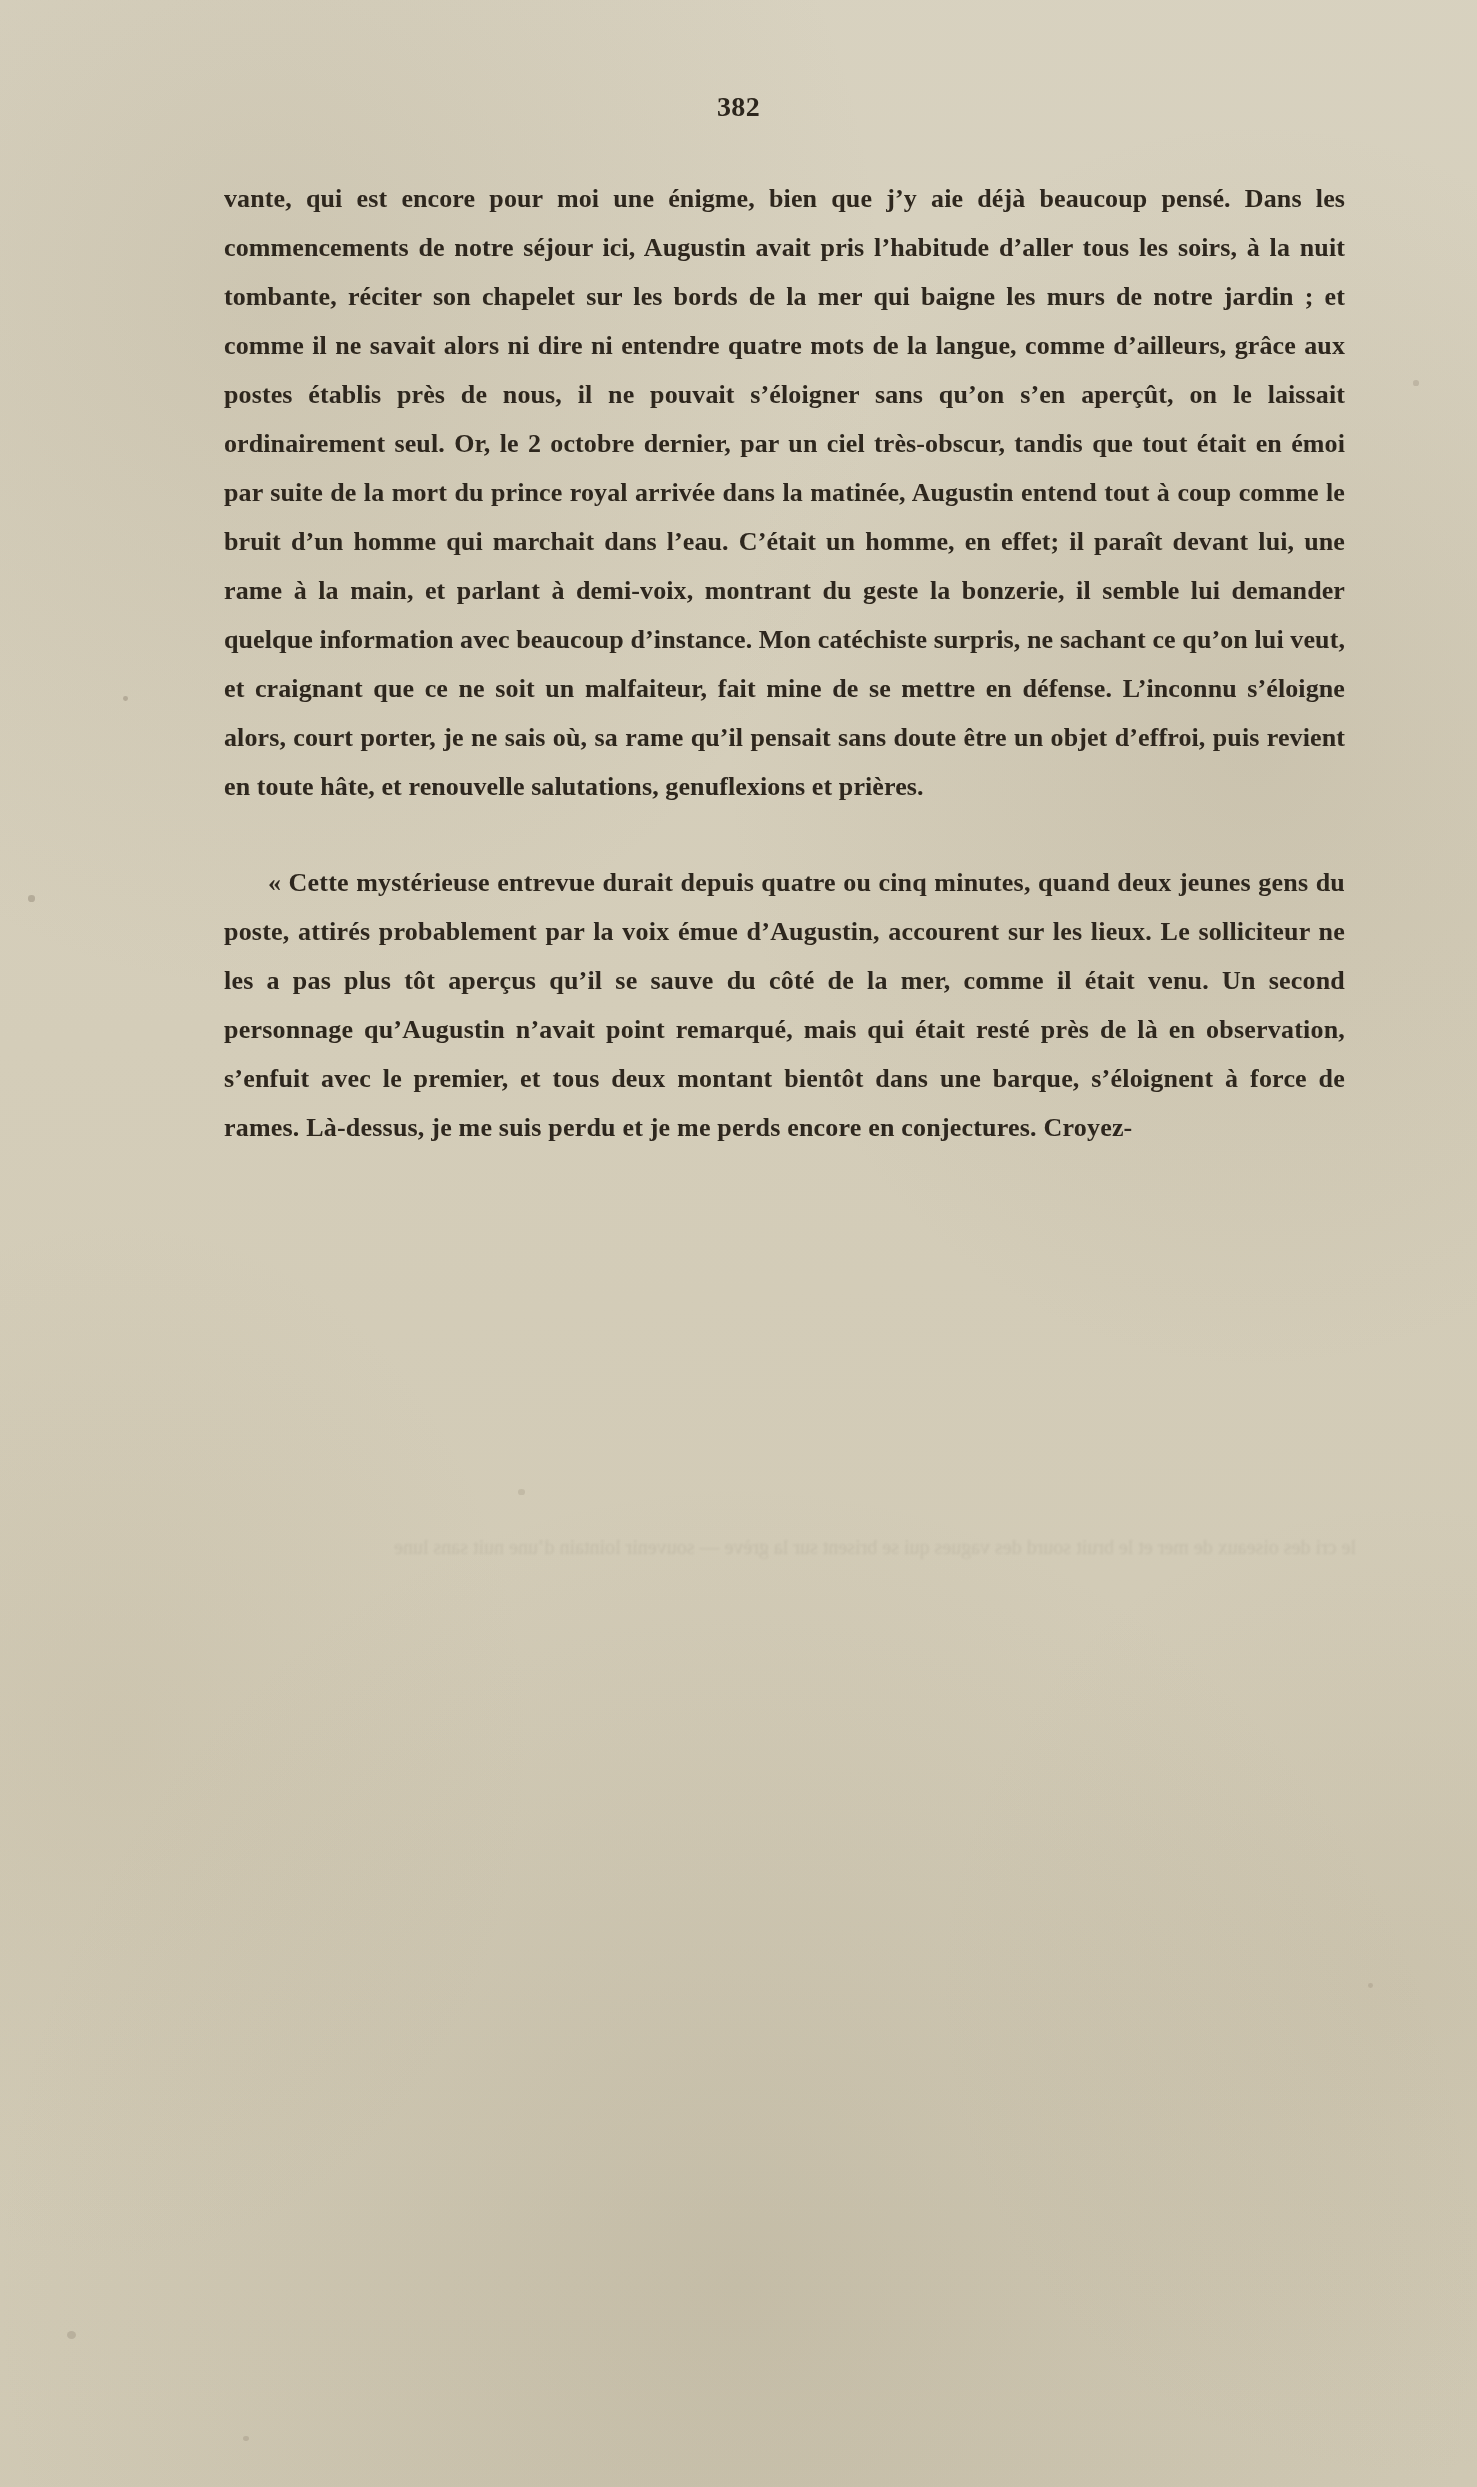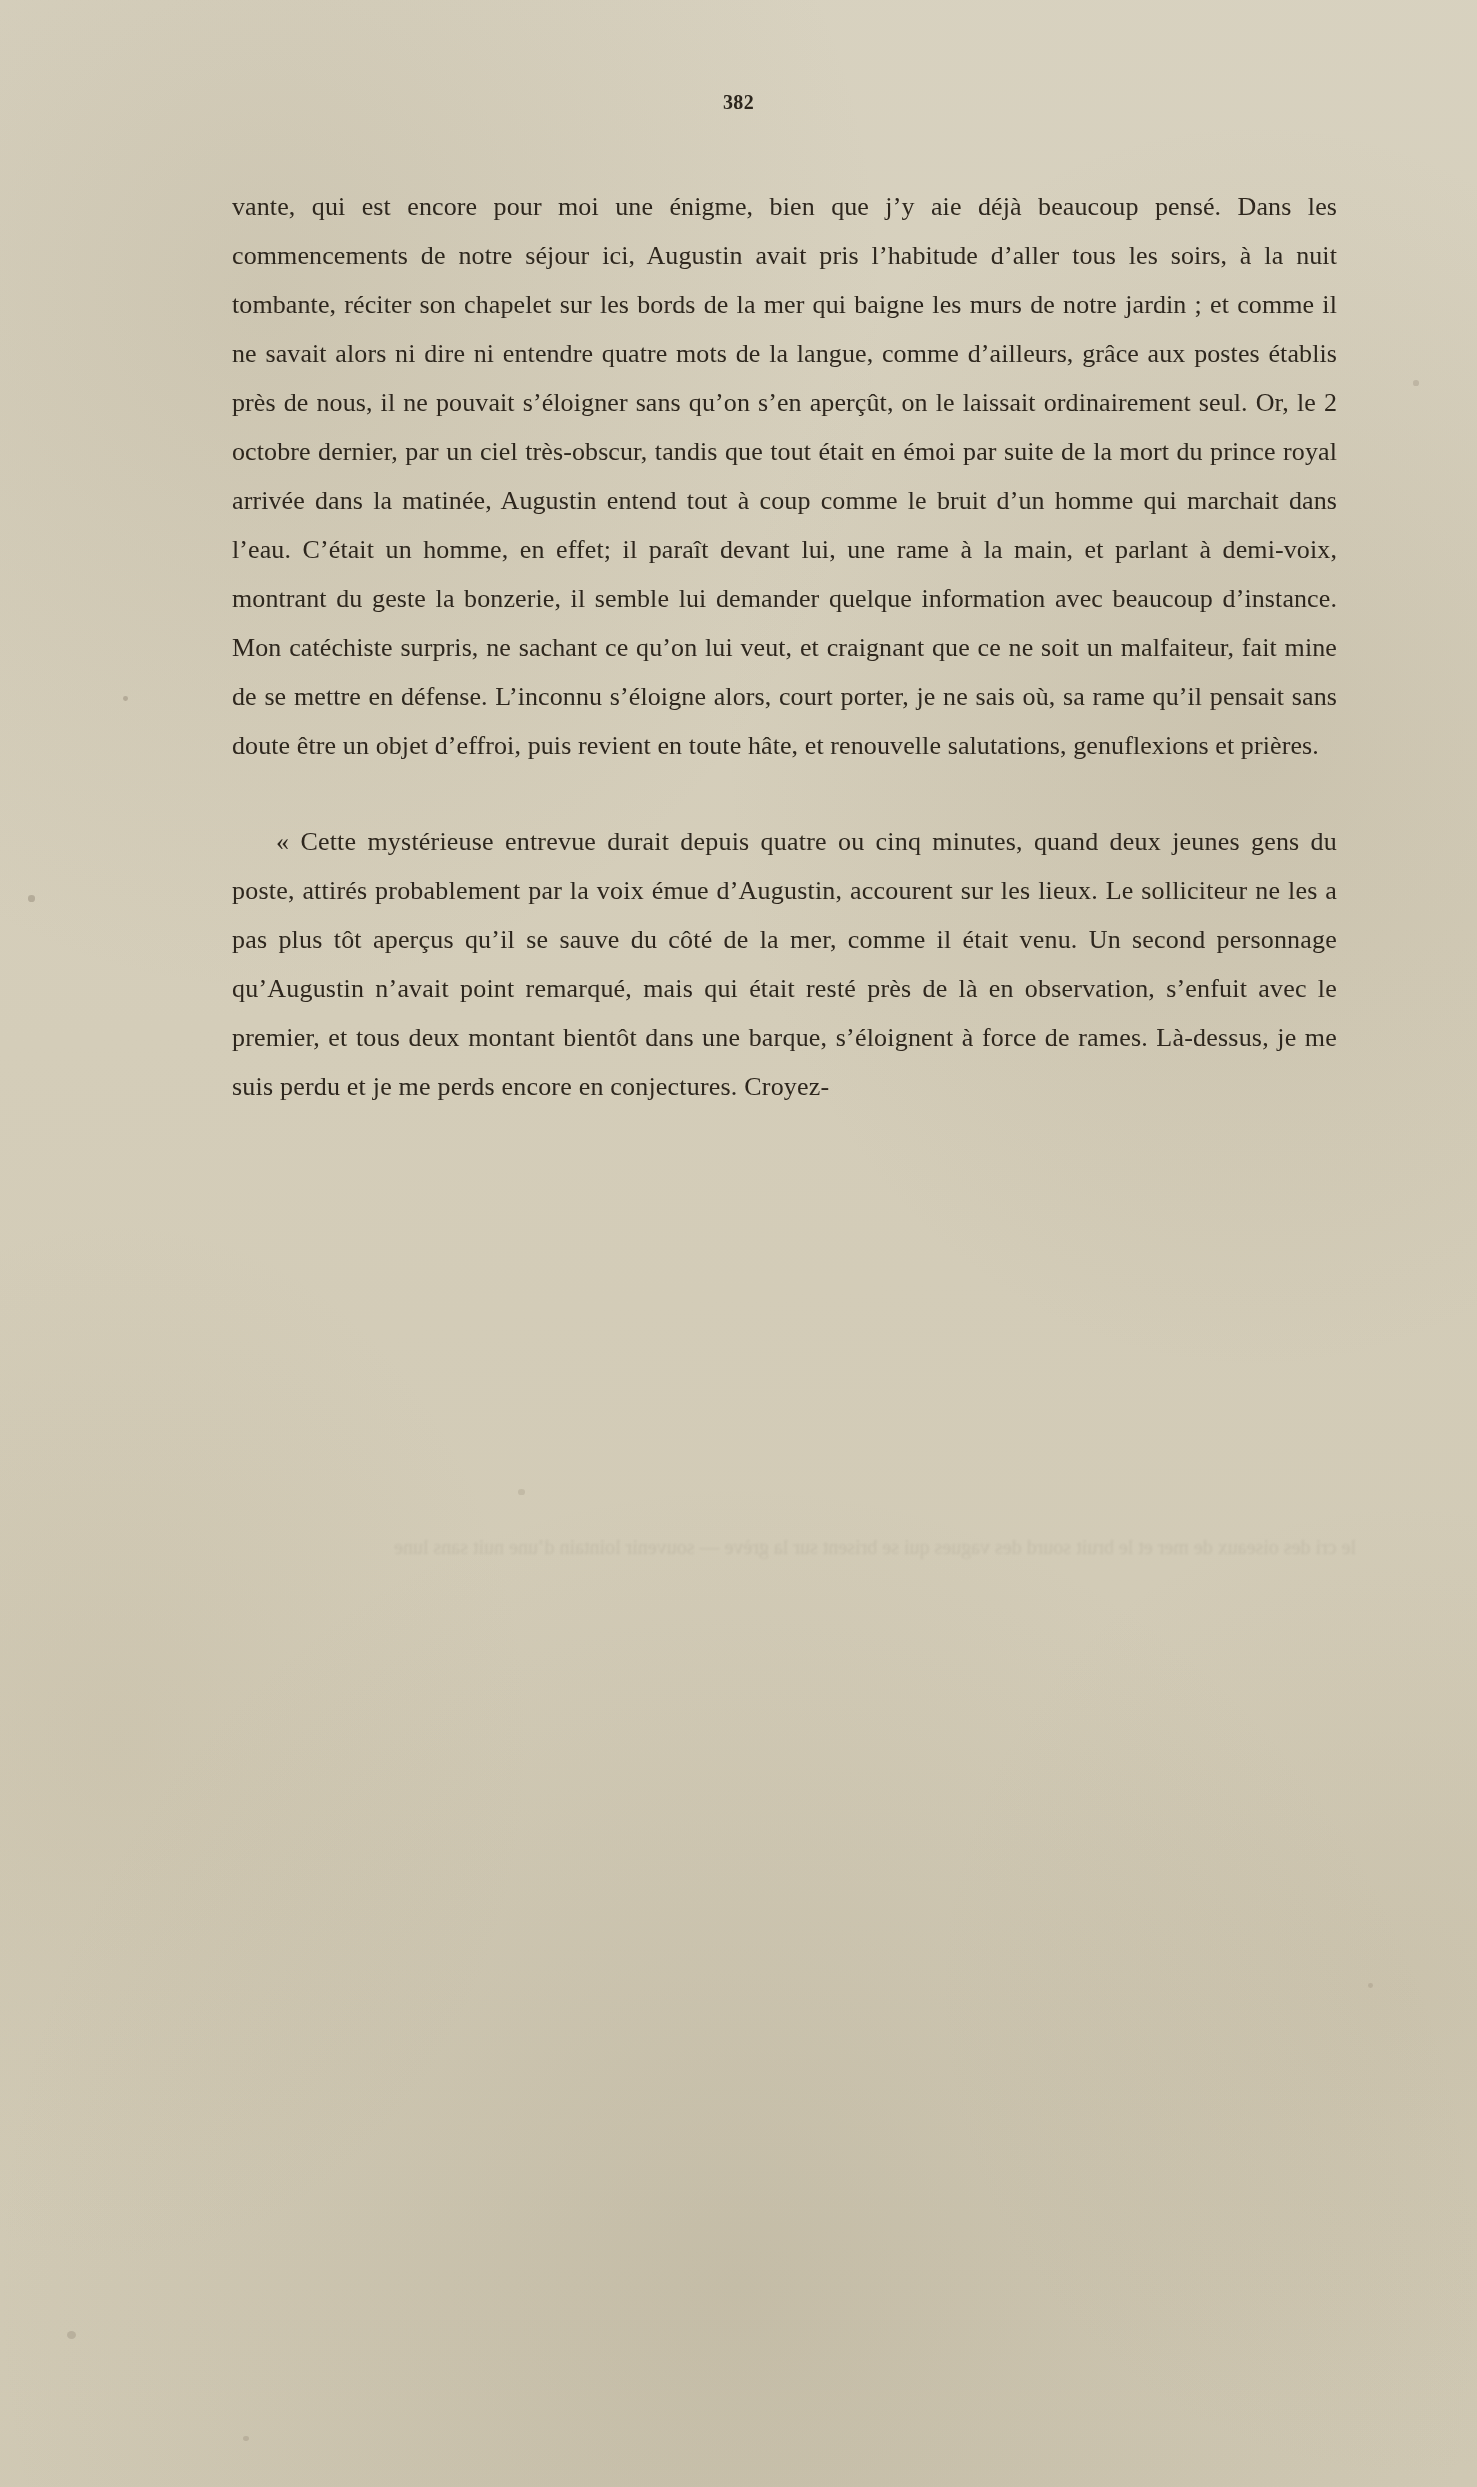--- a/index.html
+++ b/index.html
@@ -60,41 +60,42 @@
     width: 1477px;
     height: 2487px;
   }
 
   .folio {
     position: absolute;
     top: 91px;
     left: 0;
     width: 1477px;
     text-align: center;
-    font-size: 20px;
+    font-size: 28px;
     font-weight: 700;
     color: #2c261d;
     letter-spacing: 0.4px;
   }
 
   .textblock {
     position: absolute;
     left: 220px;
     width: 1129px;
     top: 170px;
     color: #2e271e;
     font-size: 26px;
     line-height: 49px;
     text-align: justify;
     text-justify: inter-word;
   }
 
   .textblock p {
-    margin: 12px;
+    margin: 4px;
     text-align: justify;
+    font-weight: bold;
   }
   .textblock p.para-indent {
     text-indent: 44px;
     margin-top: 47px;
   }
 
   
   .p1 { letter-spacing: 0.1px; }
   .p2 { letter-spacing: 0.2px; }
 </style>

